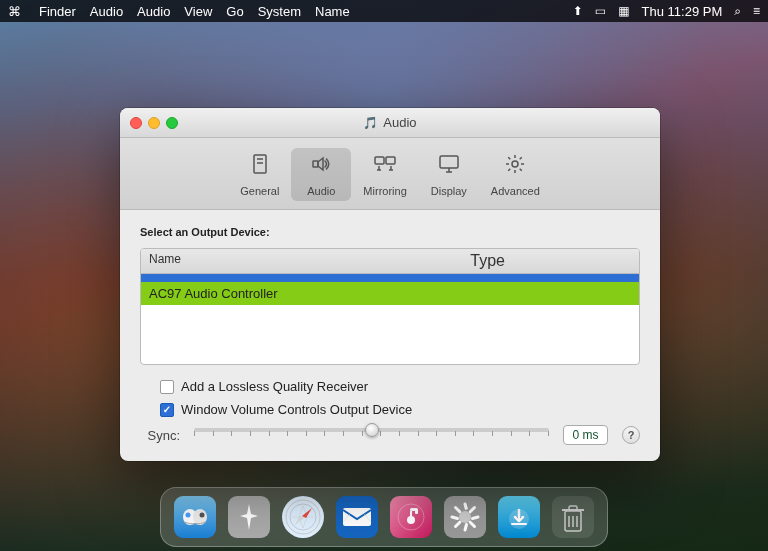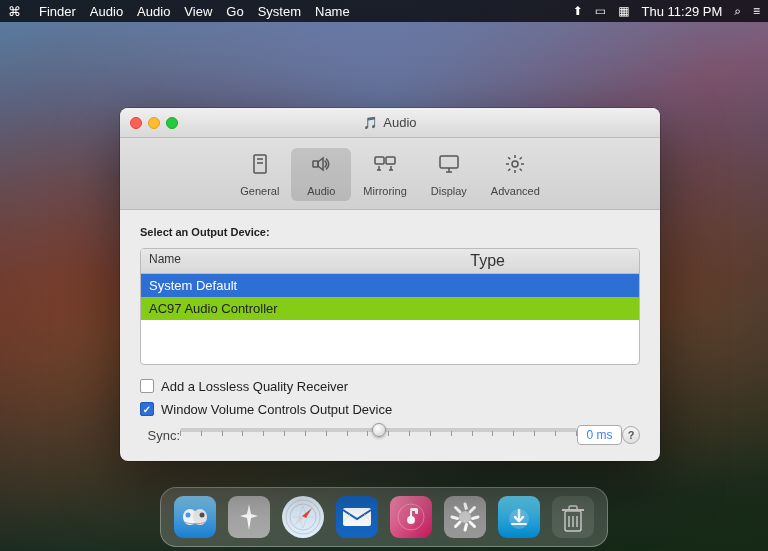--- a/index.html
+++ b/index.html
@@ -240,24 +240,26 @@
     .table-row.unselected {
       background: #84cc16;
       color: #222;
     }
     .row-name { flex: 2; }
     .row-type { flex: 1; }
 
     
     .checkbox-row {
       display: flex;
+      align-items: center;
       gap: 7px;
       margin-bottom: 8px;
       font-size: 13px;
       color: #222;
+      margin-left: 20px;
     }
     .checkbox {
       width: 14px;
       height: 14px;
       border: 1px solid #999;
       border-radius: 2px;
       background: white;
       display: flex;
       align-items: center;
       justify-content: center;
@@ -272,21 +274,21 @@
       content: '✓';
       color: white;
       font-size: 10px;
       font-weight: bold;
     }
 
     
     .sync-row {
       display: flex;
       align-items: center;
-      gap: 0;
+      gap: 14px;
       margin-top: 4px;
     }
     .sync-label {
       font-size: 13px;
       color: #444;
       min-width: 40px;
       text-align: right;
     }
     .slider-container {
       flex: 1;
@@ -324,21 +326,21 @@
       width: 1px;
       height: 5px;
       background: #999;
     }
     .sync-value-box {
       background: white;
       border: 1px solid #aaa;
       border-radius: 4px;
       padding: 2px 6px;
       font-size: 12px;
-      color: #3b82f6;
+      color: #14532d;
       min-width: 45px;
       text-align: center;
     }
     .help-btn {
       width: 18px;
       height: 18px;
       border-radius: 50%;
       border: 1px solid #aaa;
       background: linear-gradient(180deg, #f5f5f5, #e0e0e0);
       display: flex;
@@ -460,21 +462,20 @@
     <div class="content">
       <div class="section-title">Select an Output Device:</div>
 
       <div class="device-table">
         <div class="table-header">
           <span class="col-name">Name</span>
           <span class="col-type">Type</span>
         </div>
         <div class="table-body">
           <div class="table-row selected">
-            <span class="row-name">System Default</span>
             <span class="row-type"></span>
           </div>
           <div class="table-row unselected">
             <span class="row-name">AC97 Audio Controller</span>
             <span class="row-type"></span>
           </div>
         </div>
       </div>
 
       <div class="checkbox-row">

